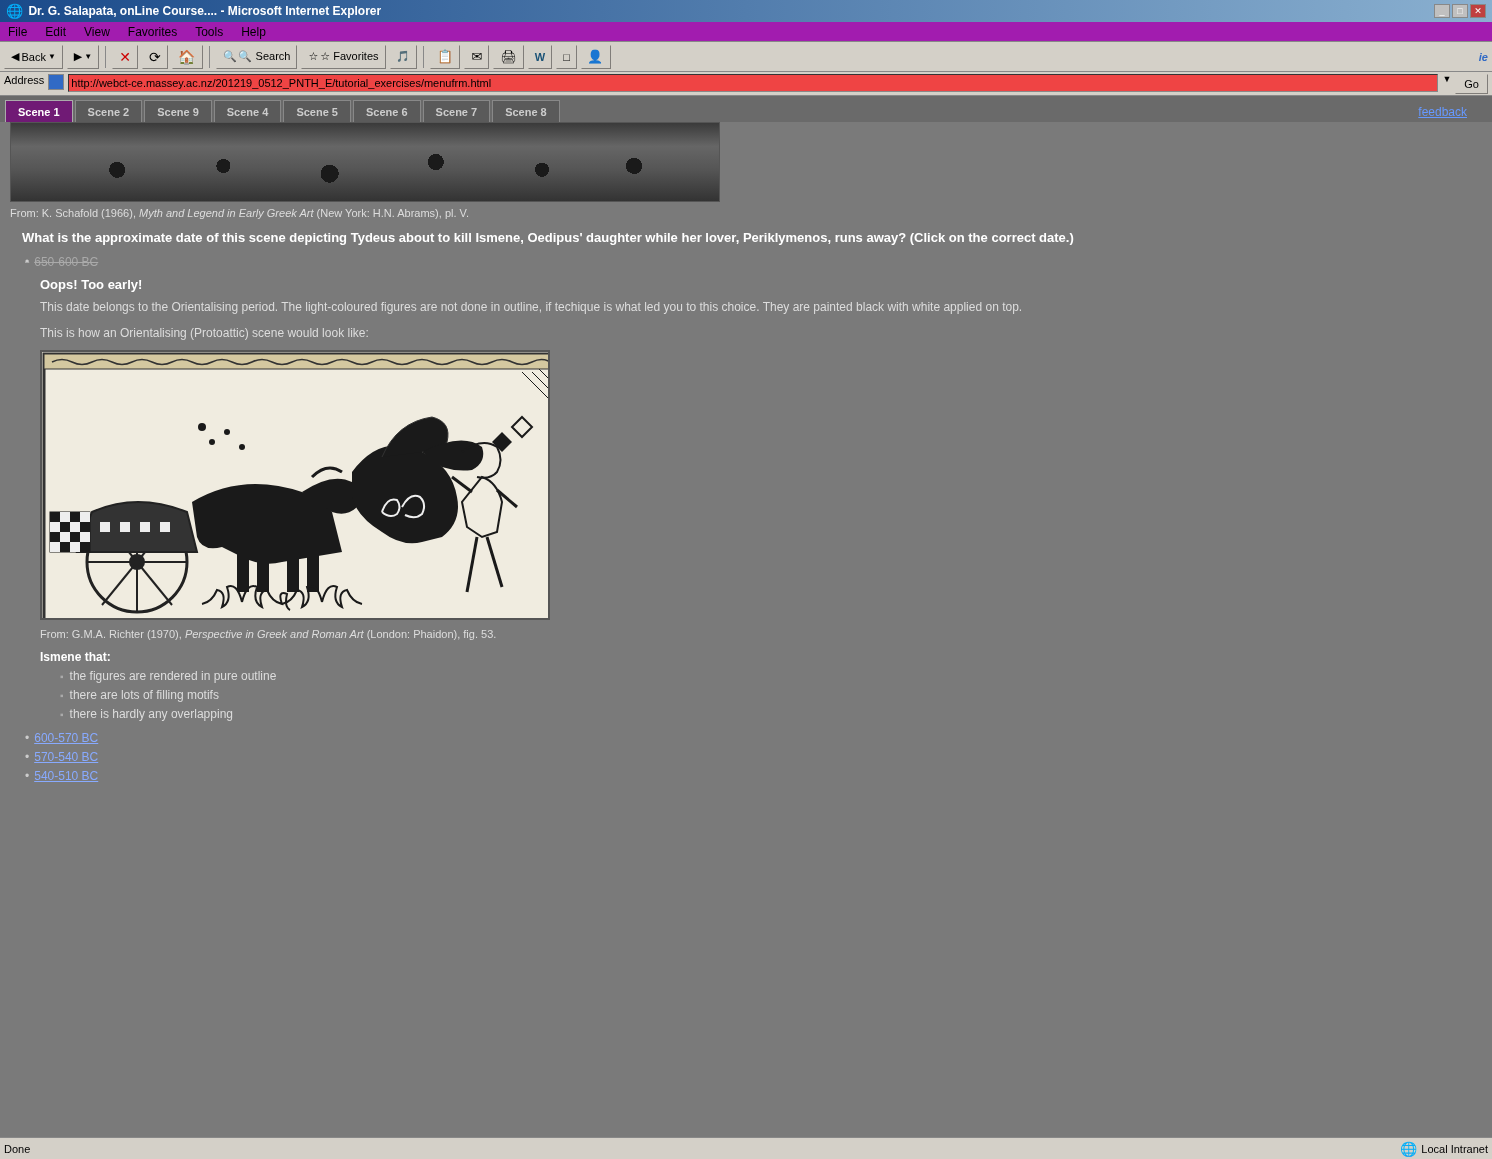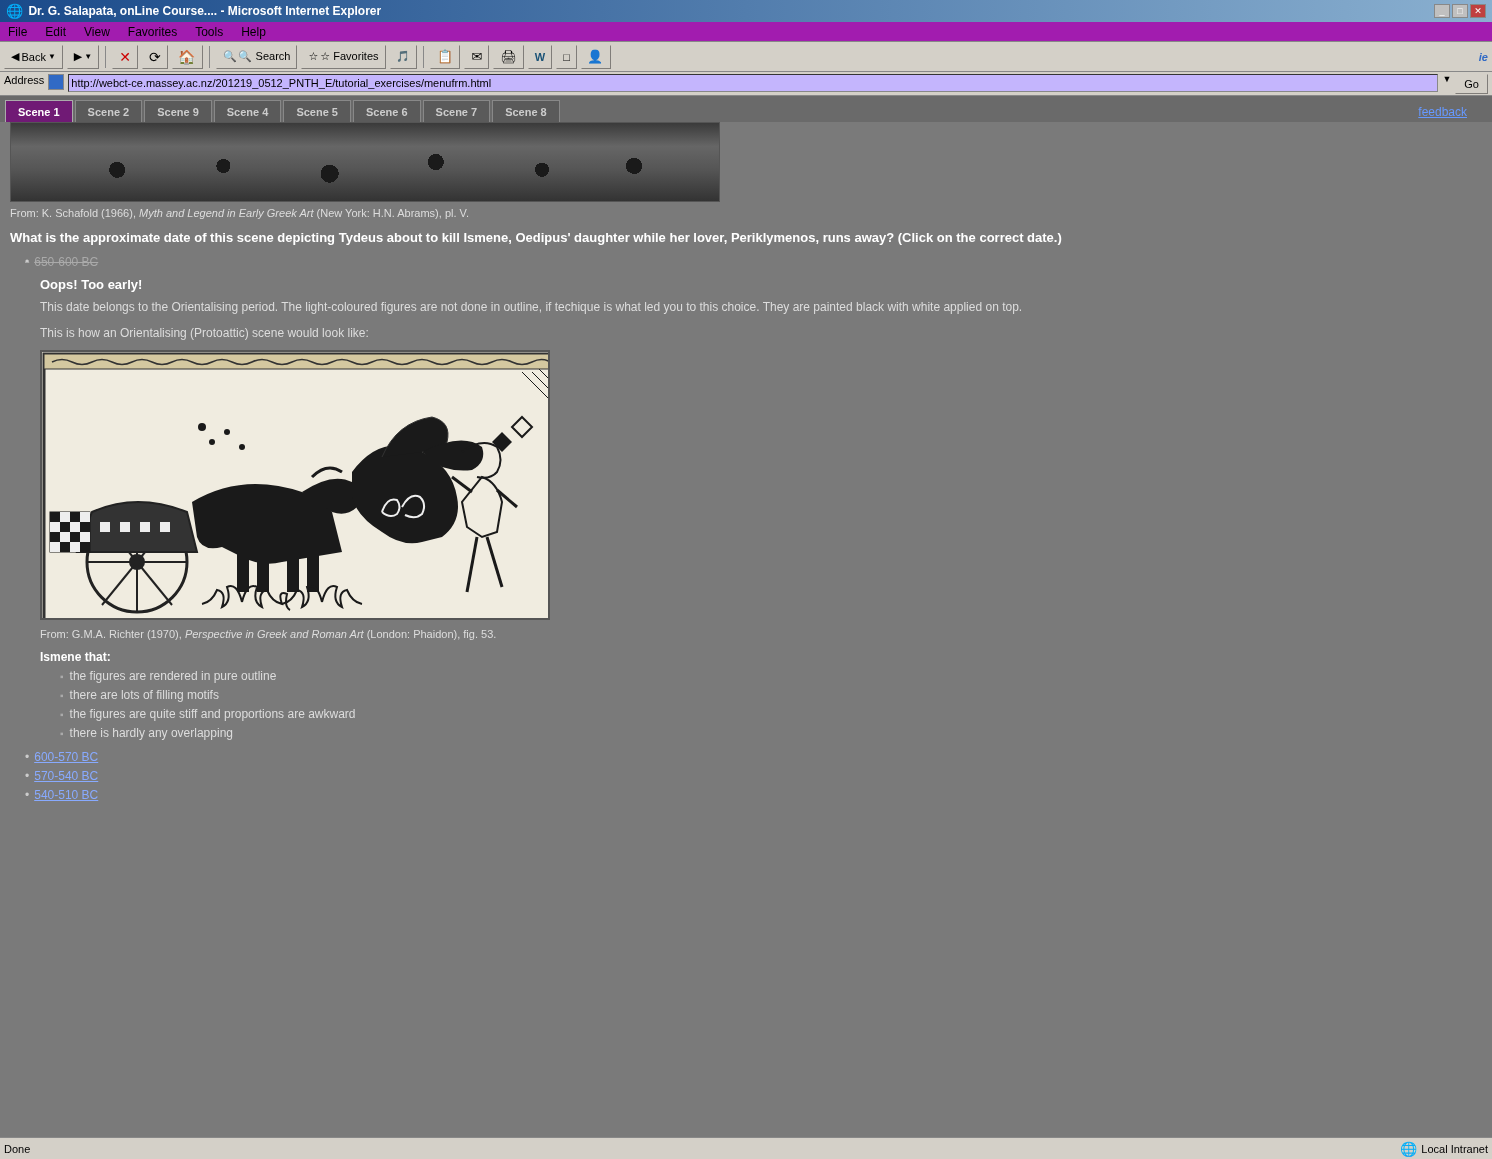--- a/index.html
+++ b/index.html
@@ -102,21 +102,21 @@
     .address-icon {
       width: 16px;
       height: 16px;
       background: #316ac5;
       border: 1px solid #888;
     }
     .address-input {
       flex: 1;
       height: 18px;
       border: 1px inset #888;
-      background: #c4b5fd;
+      background: #ef4444;
       font-size: 11px;
       padding: 0 2px;
     }
     .address-go {
       background: #d4d0c8;
       border: 1px outset #d4d0c8;
       padding: 1px 8px;
       cursor: pointer;
       font-size: 11px;
       height: 20px;
@@ -222,21 +222,21 @@
       margin: 5px 0;
     }
     .caption-text em {
       font-style: italic;
     }
 
     .question-text {
       color: #fff;
       font-size: 13px;
       font-weight: bold;
-      margin: 10px 0 8px 0;
+      margin: 10px 0 8px 12px;
       line-height: 1.4;
     }
 
     .answer-list {
       list-style: none;
       margin: 5px 0;
     }
     .answer-item {
       color: #88aaff;
       text-decoration: underline;
@@ -583,21 +583,20 @@
 
     <p class="richter-caption">
       From: G.M.A. Richter (1970), <em>Perspective in Greek and Roman Art</em> (London: Phaidon), fig. 53.
     </p>
 
     <p class="notice-label">Ismene that:</p>
 
     <ul class="notice-list">
       <li class="notice-item">the figures are rendered in pure outline</li>
       <li class="notice-item">there are lots of filling motifs</li>
-      <li class="notice-item">the figures are quite stiff and proportions are awkward</li>
       <li class="notice-item">there is hardly any overlapping</li>
     </ul>
   </div>
 
   <ul class="bottom-answers">
     <li class="bottom-answer-item">
       <span class="bottom-answer-link">600-570 BC</span>
     </li>
     <li class="bottom-answer-item">
       <span class="bottom-answer-link">570-540 BC</span>

